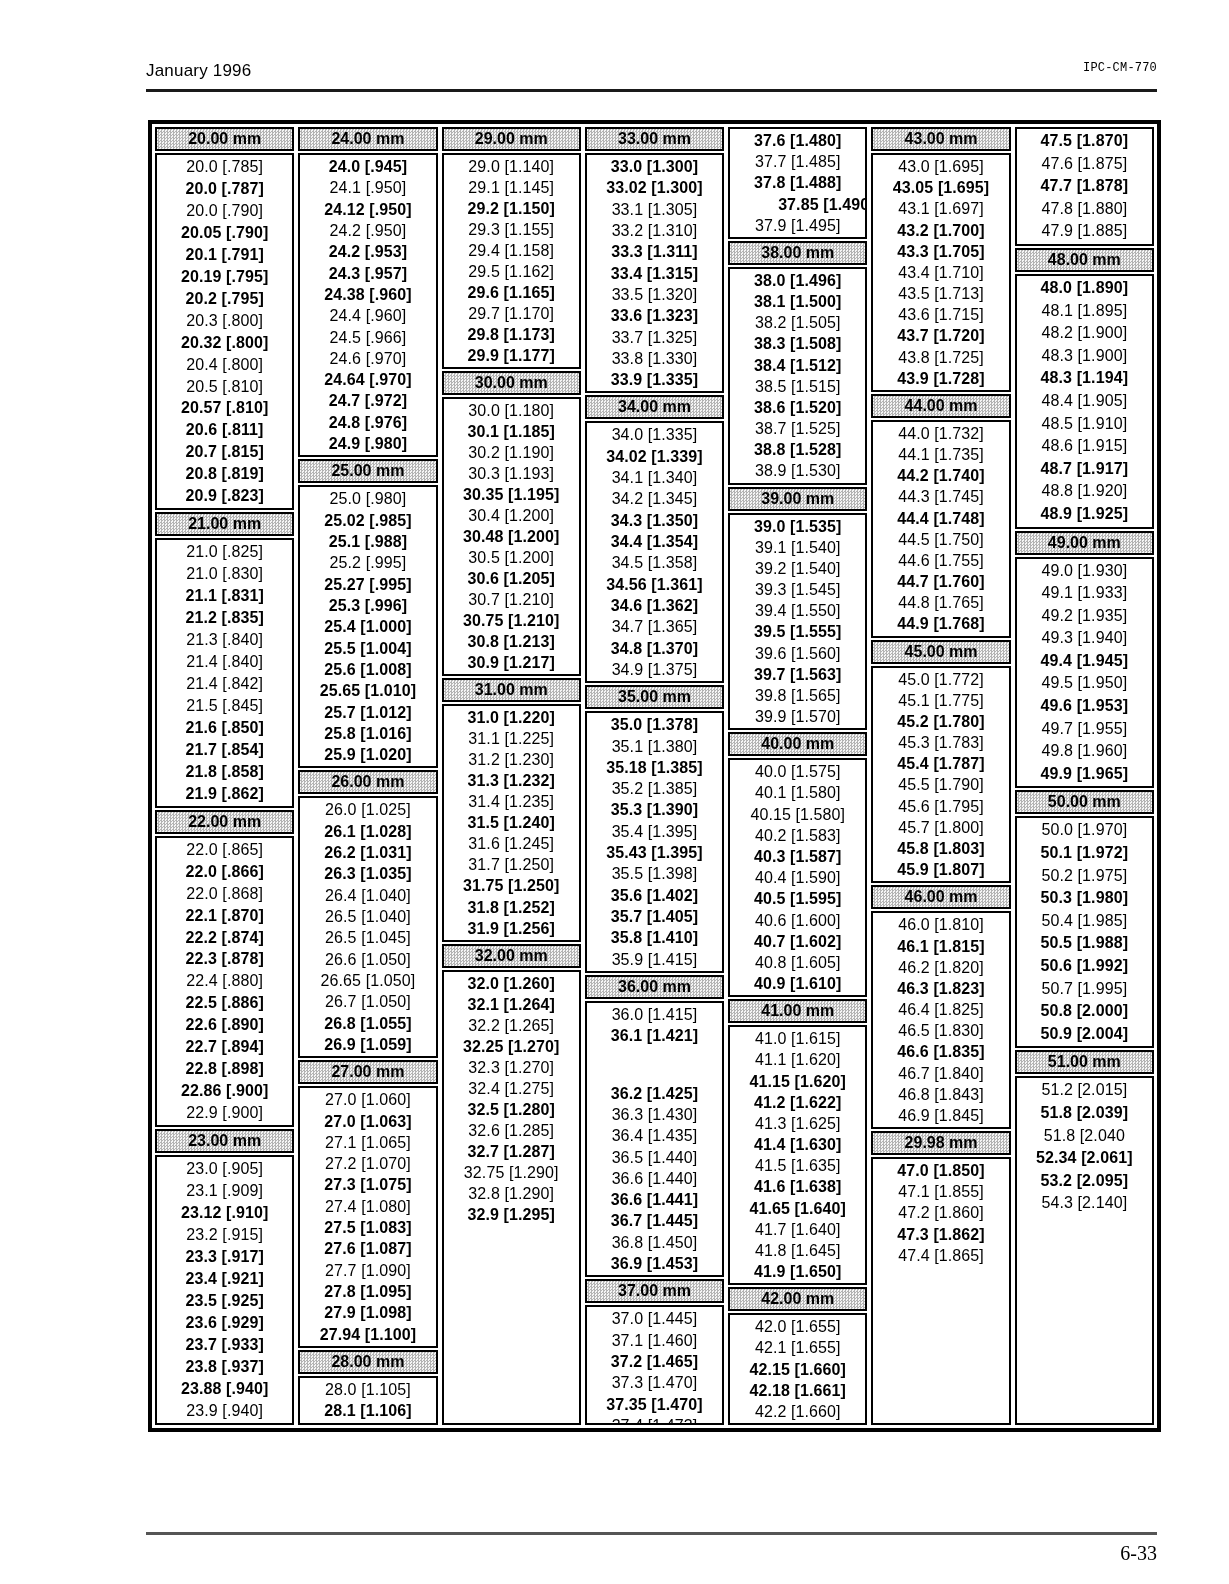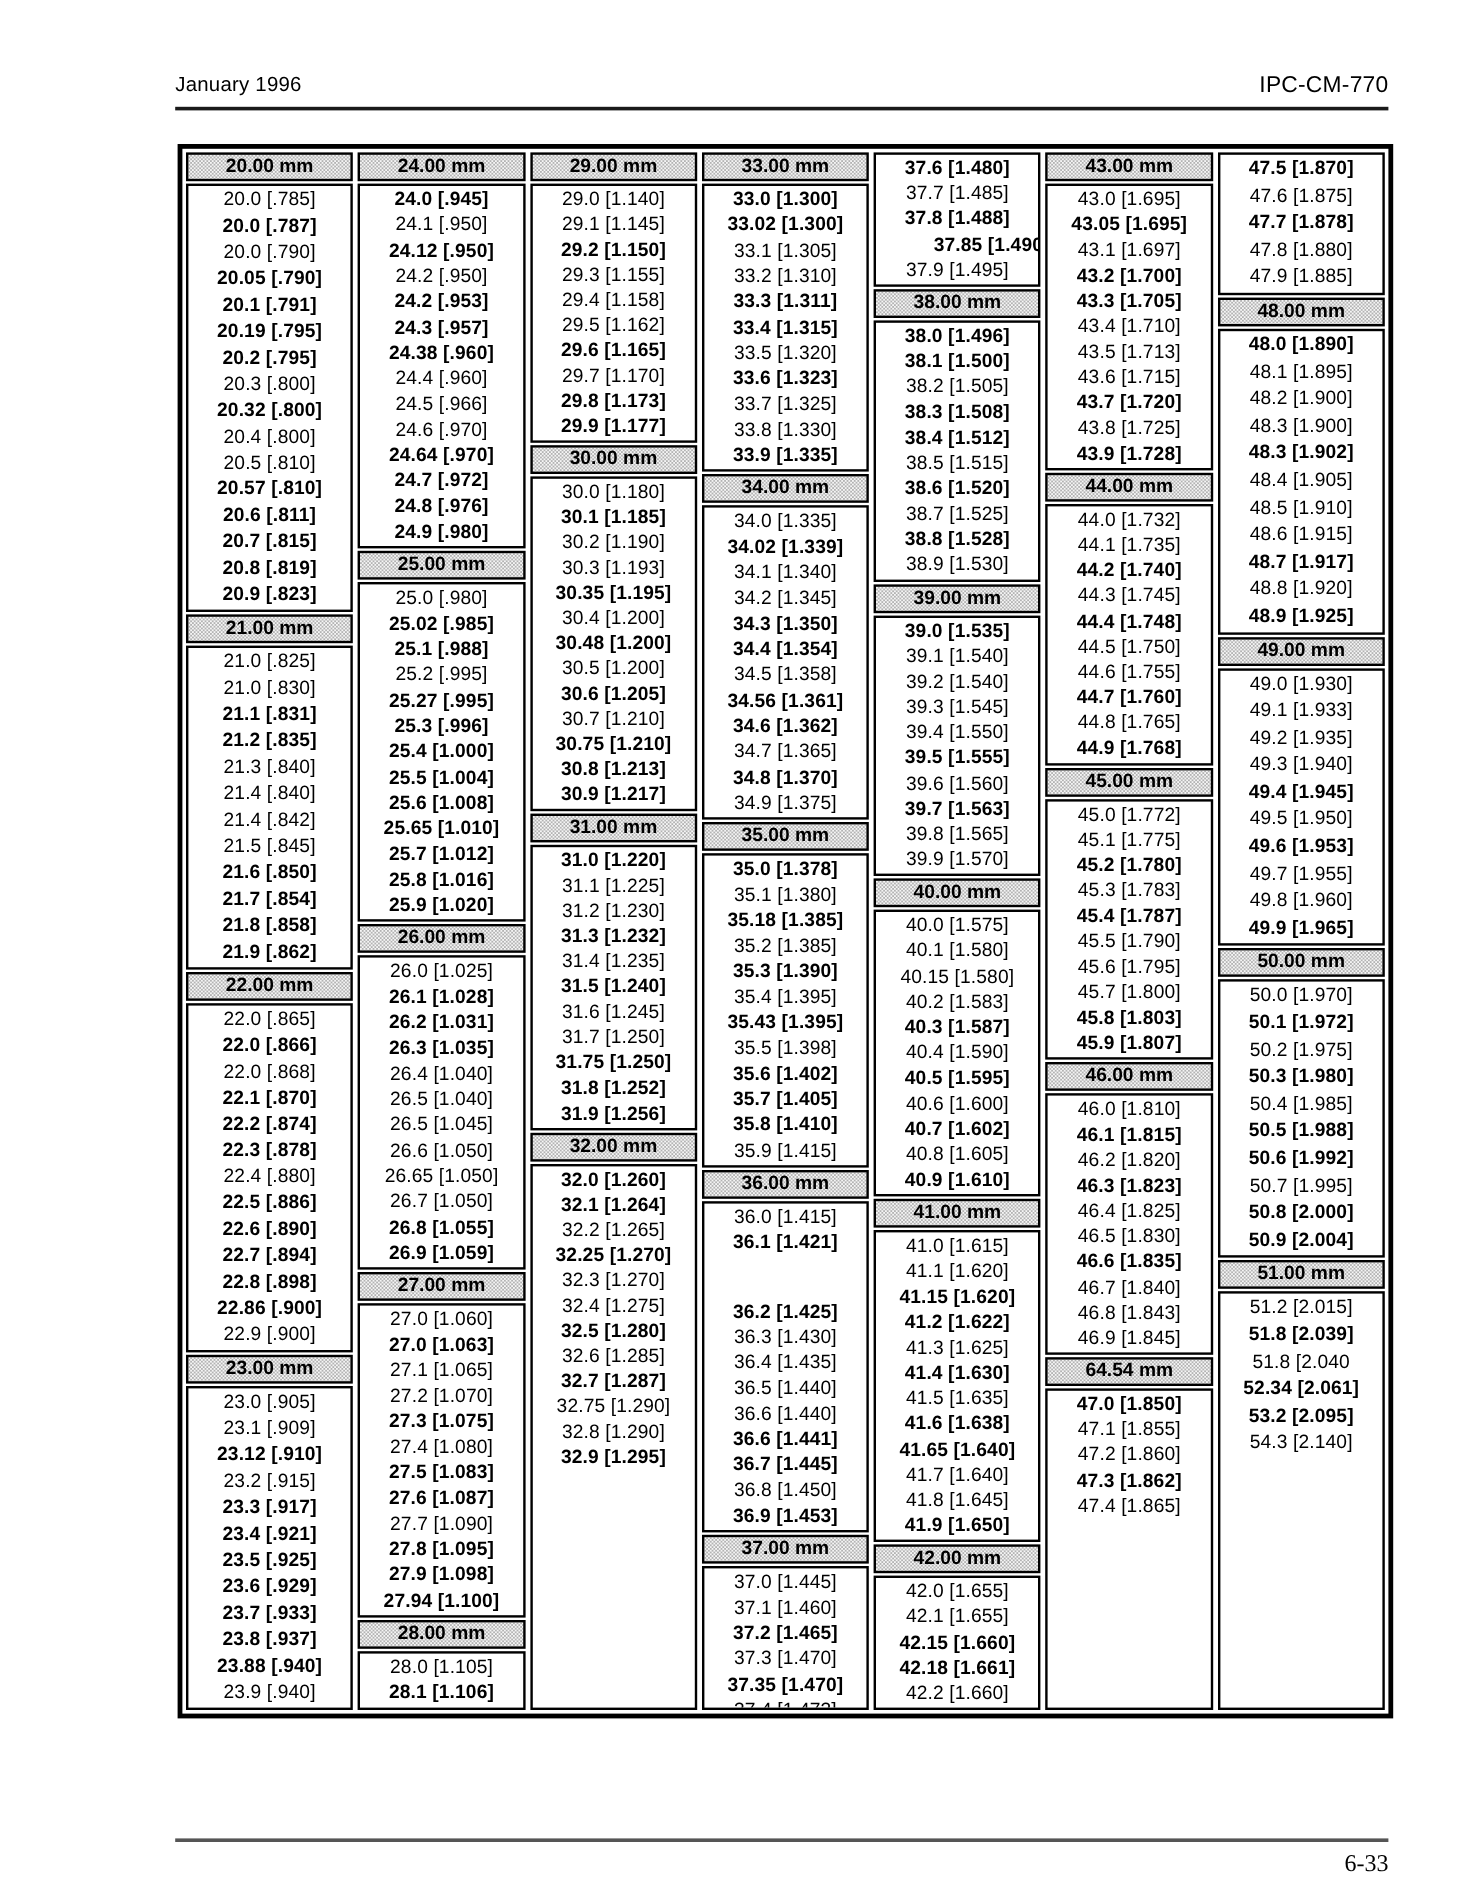--- a/index.html
+++ b/index.html
@@ -1,18 +1,18 @@
 <!DOCTYPE html>
 <html><head>
 <meta charset="utf-8">
 <style>
   html,body{margin:0;padding:0;background:#ffffff;}
   body{width:1229px;height:1584px;position:relative;font-family:"Liberation Sans",sans-serif;color:#000;}
   .hdr-left{position:absolute;left:146px;top:61px;font-size:17px;letter-spacing:0.2px;}
-  .hdr-right{position:absolute;right:72px;top:61px;font-size:19px;letter-spacing:0.2px;}
+  .hdr-right{position:absolute;right:72px;top:61px;font-size:12px;letter-spacing:0.2px;font-family:Liberation Mono, monospace;}
   .hdr-rule{position:absolute;left:146px;top:89px;width:1011px;height:3px;background:#1a1a1a;}
   .conv-table{
     position:absolute;left:148px;top:120px;width:1013px;height:1312px;
     border:4px solid #000;box-sizing:border-box;background:#fff;
     display:flex;gap:4px;padding:3px;overflow:hidden;
   }
   .col{flex:1 1 0;min-width:0;display:flex;flex-direction:column;gap:2px;}
   .sec-header{
     flex:0 0 24px;height:24px;box-sizing:border-box;border:2px solid #000;
     text-align:center;font-weight:bold;font-size:16px;line-height:20px;
@@ -430,21 +430,21 @@
           <div class="entry bold" style="line-height: 21.17px;">46.1 [1.815]</div>
           <div class="entry" style="line-height: 21.17px;">46.2 [1.820]</div>
           <div class="entry bold" style="line-height: 21.17px;">46.3 [1.823]</div>
           <div class="entry" style="line-height: 21.17px;">46.4 [1.825]</div>
           <div class="entry" style="line-height: 21.17px;">46.5 [1.830]</div>
           <div class="entry bold" style="line-height: 21.17px;">46.6 [1.835]</div>
           <div class="entry" style="line-height: 21.17px;">46.7 [1.840]</div>
           <div class="entry" style="line-height: 21.17px;">46.8 [1.843]</div>
           <div class="entry" style="line-height: 21.17px;">46.9 [1.845]</div>
         </div>
-        <div class="sec-header">64.54 mm</div>
+        <div class="sec-header">29.98 mm</div>
         <div class="entries last">
           <div class="entry bold" style="line-height: 21.17px;">47.0 [1.850]</div>
           <div class="entry" style="line-height: 21.17px;">47.1 [1.855]</div>
           <div class="entry" style="line-height: 21.17px;">47.2 [1.860]</div>
           <div class="entry bold" style="line-height: 21.17px;">47.3 [1.862]</div>
           <div class="entry" style="line-height: 21.17px;">47.4 [1.865]</div>
         </div>
       </div>
       <div class="col">
         <div class="entries">
@@ -453,21 +453,21 @@
           <div class="entry bold" style="line-height: 22.6px;">47.7 [1.878]</div>
           <div class="entry" style="line-height: 22.6px;">47.8 [1.880]</div>
           <div class="entry" style="line-height: 22.6px;">47.9 [1.885]</div>
         </div>
         <div class="sec-header">48.00 mm</div>
         <div class="entries">
           <div class="entry bold" style="line-height: 22.6px;">48.0 [1.890]</div>
           <div class="entry" style="line-height: 22.6px;">48.1 [1.895]</div>
           <div class="entry" style="line-height: 22.6px;">48.2 [1.900]</div>
           <div class="entry" style="line-height: 22.6px;">48.3 [1.900]</div>
-          <div class="entry bold" style="line-height: 22.6px;">48.3 [1.902]</div>
+          <div class="entry bold" style="line-height: 22.6px;">48.3 [1.194]</div>
           <div class="entry" style="line-height: 22.6px;">48.4 [1.905]</div>
           <div class="entry" style="line-height: 22.6px;">48.5 [1.910]</div>
           <div class="entry" style="line-height: 22.6px;">48.6 [1.915]</div>
           <div class="entry bold" style="line-height: 22.6px;">48.7 [1.917]</div>
           <div class="entry" style="line-height: 22.6px;">48.8 [1.920]</div>
           <div class="entry bold" style="line-height: 22.6px;">48.9 [1.925]</div>
         </div>
         <div class="sec-header">49.00 mm</div>
         <div class="entries">
           <div class="entry" style="line-height: 22.6px;">49.0 [1.930]</div>

